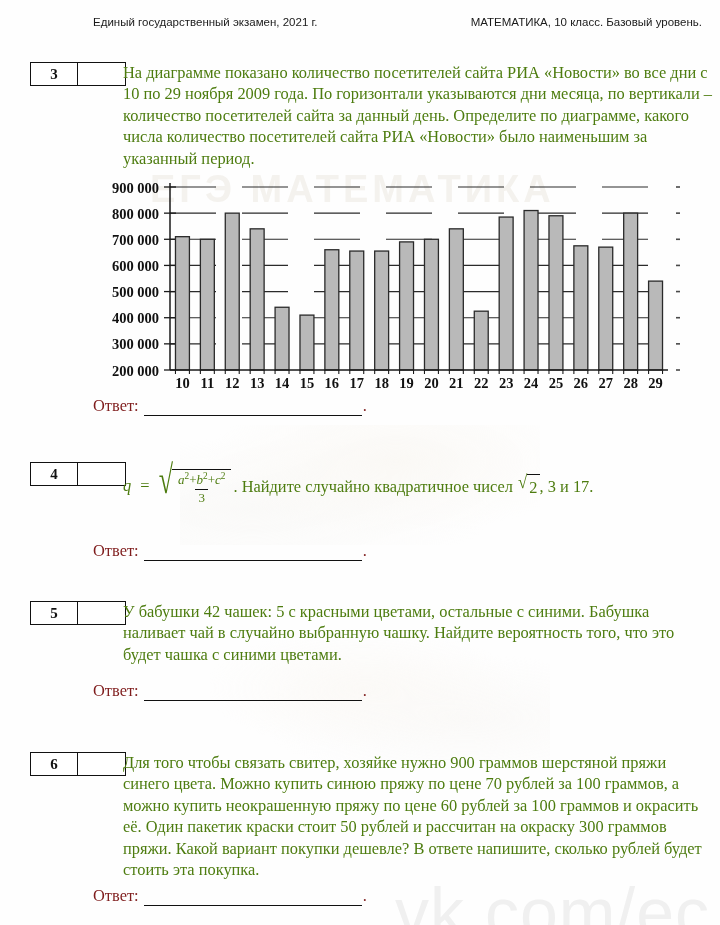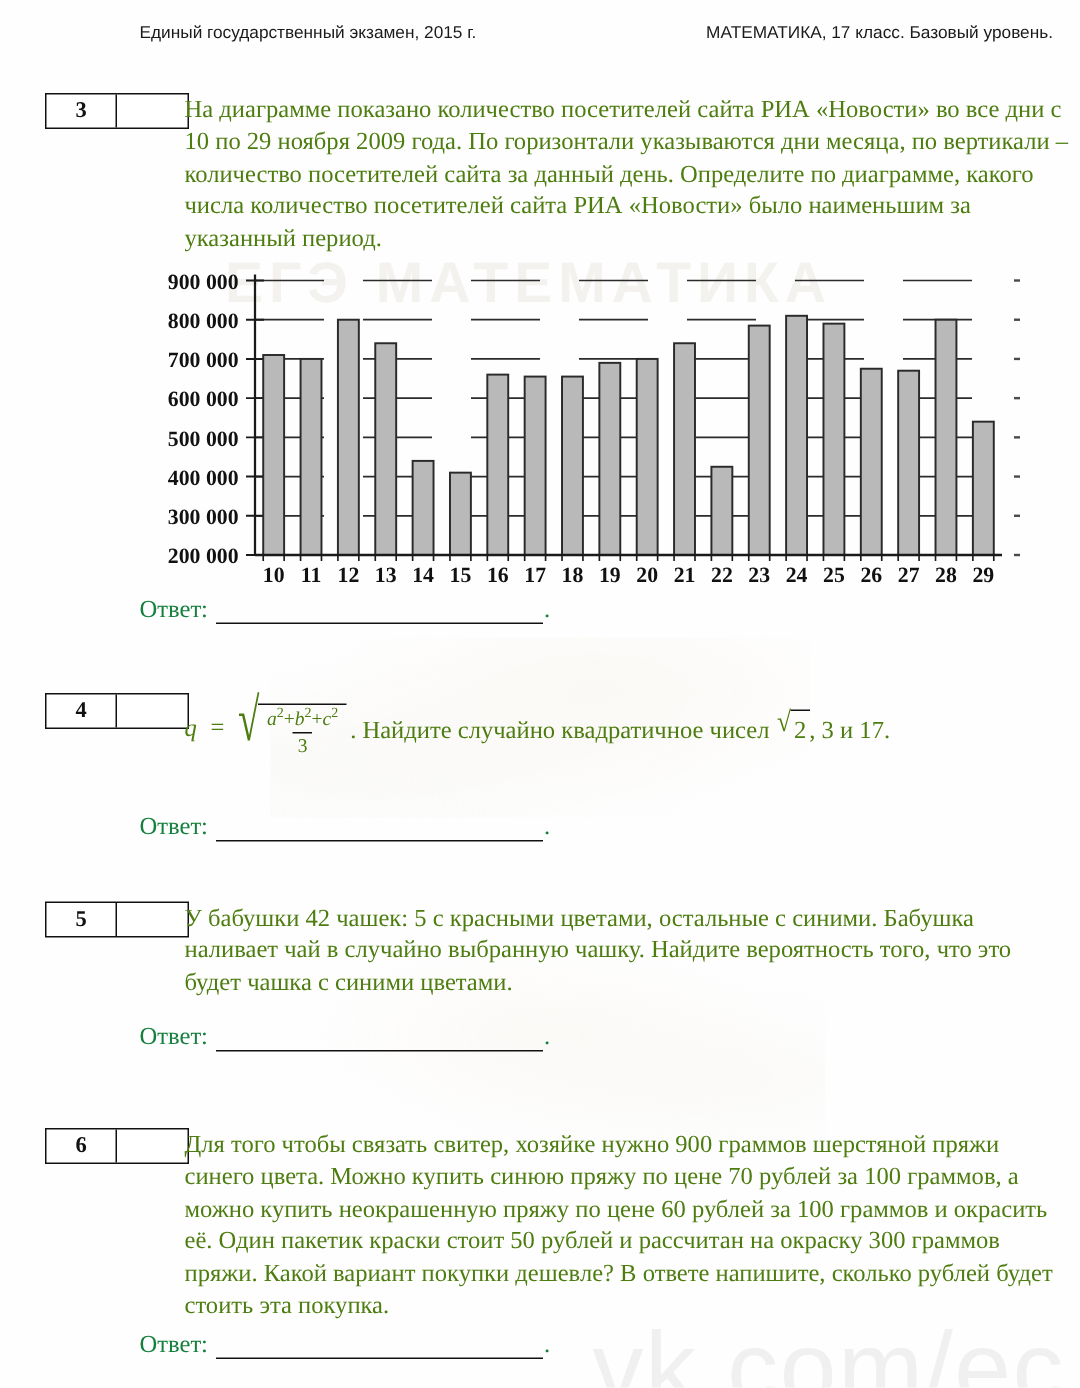--- a/index.html
+++ b/index.html
@@ -117,21 +117,21 @@
     text-align: left;
     color: #4d7c0f;
   }
 
   
   .answer {
     position: absolute;
     left: 93px;
     z-index: 2;
     font-size: 16.4px;
-    color: #15803d;
+    color: #7f1d1d;
     white-space: nowrap;
     display: flex;
     align-items: flex-end;
   }
   .answer .alabel { margin-right: 5px; }
   .answer .aline {
     display: inline-block;
     width: 218px;
     border-bottom: 1.5px solid #111;
     height: 15px;
@@ -183,22 +183,22 @@
 <body>
 
 <div class="page">
 
   <div class="wm-top">ЕГЭ МАТЕМАТИКА</div>
   <div class="wm-mid"></div>
   <div class="wm-mid2"></div>
   <div class="wm-vk">vk.com/ec</div>
 
   <div class="header">
-    <div class="h-left">Единый государственный экзамен, 2015 г.</div>
-    <div class="h-right">МАТЕМАТИКА, 17 класс. Базовый уровень.</div>
+    <div class="h-left">Единый государственный экзамен, 2021 г.</div>
+    <div class="h-right">МАТЕМАТИКА, 10 класс. Базовый уровень.</div>
   </div>
 
   <div class="problem" style="left:30px; top:62px; width:655px;">
     <div class="numbox">
       <div class="num">3</div>
       <div class="divider"></div>
     </div>
     <div class="ptext">На диаграмме показано количество посетителей сайта РИА «Новости» во все дни с 10 по 29 ноября 2009 года. По горизонтали указываются дни месяца, по вертикали – количество посетителей сайта за данный день. Определите по диаграмме, какого числа количество посетителей сайта РИА «Новости» было наименьшим за указанный период.</div>
   </div>
 

